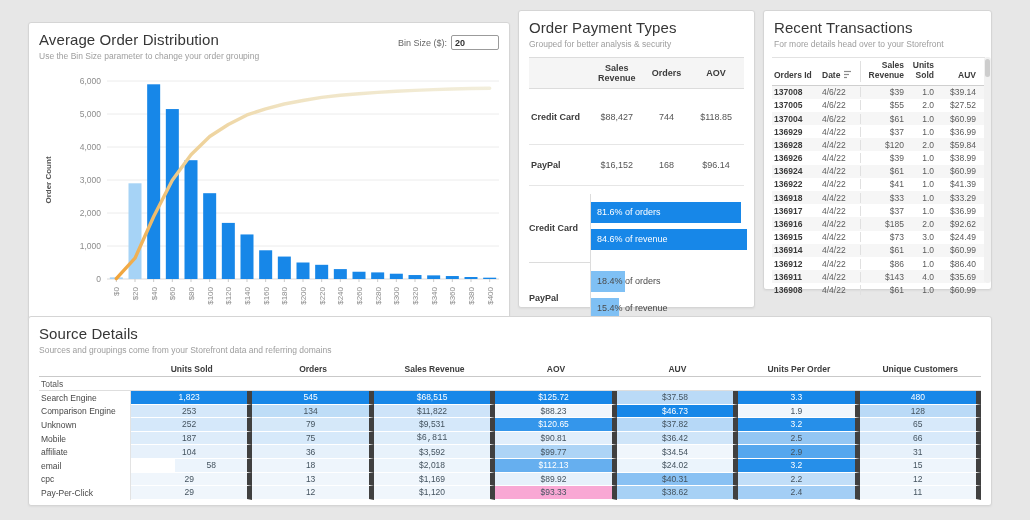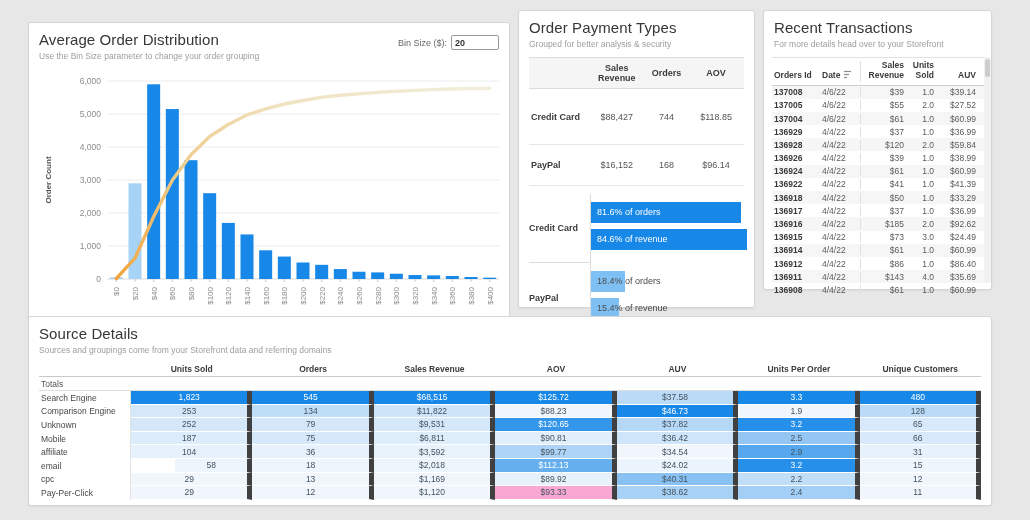--- a/index.html
+++ b/index.html
@@ -297,21 +297,21 @@
         <div class="tx-grid tx-row">
           <div class="c id">136922</div>
           <div class="c ">4/4/22</div>
           <div class="c  rt vdiv">$41</div>
           <div class="c  rt">1.0</div>
           <div class="c  rt">$41.39</div>
         </div>
         <div class="tx-grid tx-row">
           <div class="c id">136918</div>
           <div class="c ">4/4/22</div>
-          <div class="c  rt vdiv">$50</div>
+          <div class="c  rt vdiv">$33</div>
           <div class="c  rt">1.0</div>
           <div class="c  rt">$33.29</div>
         </div>
         <div class="tx-grid tx-row">
           <div class="c id">136917</div>
           <div class="c ">4/4/22</div>
           <div class="c  rt vdiv">$37</div>
           <div class="c  rt">1.0</div>
           <div class="c  rt">$36.99</div>
         </div>
@@ -417,21 +417,21 @@
             <div class="hc" style="background: rgb(213, 232, 250);">$9,531</div>
             <div class="hc" style="background: rgb(52, 150, 235); color: rgb(255, 255, 255);">$120.65</div>
             <div class="hc" style="background: rgb(182, 216, 247);">$37.82</div>
             <div class="hc" style="background: rgb(38, 143, 233); color: rgb(255, 255, 255);">3.2</div>
             <div class="hc" style="background: rgb(215, 233, 250);">65</div>
           </div>
           <div class="src-row">
             <div class="lab">Mobile</div>
             <div class="hc" style="background: rgb(221, 236, 250);">187</div>
             <div class="hc" style="background: rgb(214, 233, 250);">75</div>
-            <div class="hc" style="background: rgb(222, 237, 250);">$6,811</div>
+            <div class="hc" style="background: rgb(222, 237, 250); font-family: Liberation Mono, monospace;">$6,811</div>
             <div class="hc" style="background: rgb(225, 238, 251);">$90.81</div>
             <div class="hc" style="background: rgb(207, 229, 249);">$36.42</div>
             <div class="hc" style="background: rgb(147, 198, 243);">2.5</div>
             <div class="hc" style="background: rgb(215, 233, 250);">66</div>
           </div>
           <div class="src-row">
             <div class="lab">affiliate</div>
             <div class="hc" style="background: rgb(231, 241, 251);">104</div>
             <div class="hc" style="background: rgb(230, 241, 251);">36</div>
             <div class="hc" style="background: rgb(232, 242, 251);">$3,592</div>

